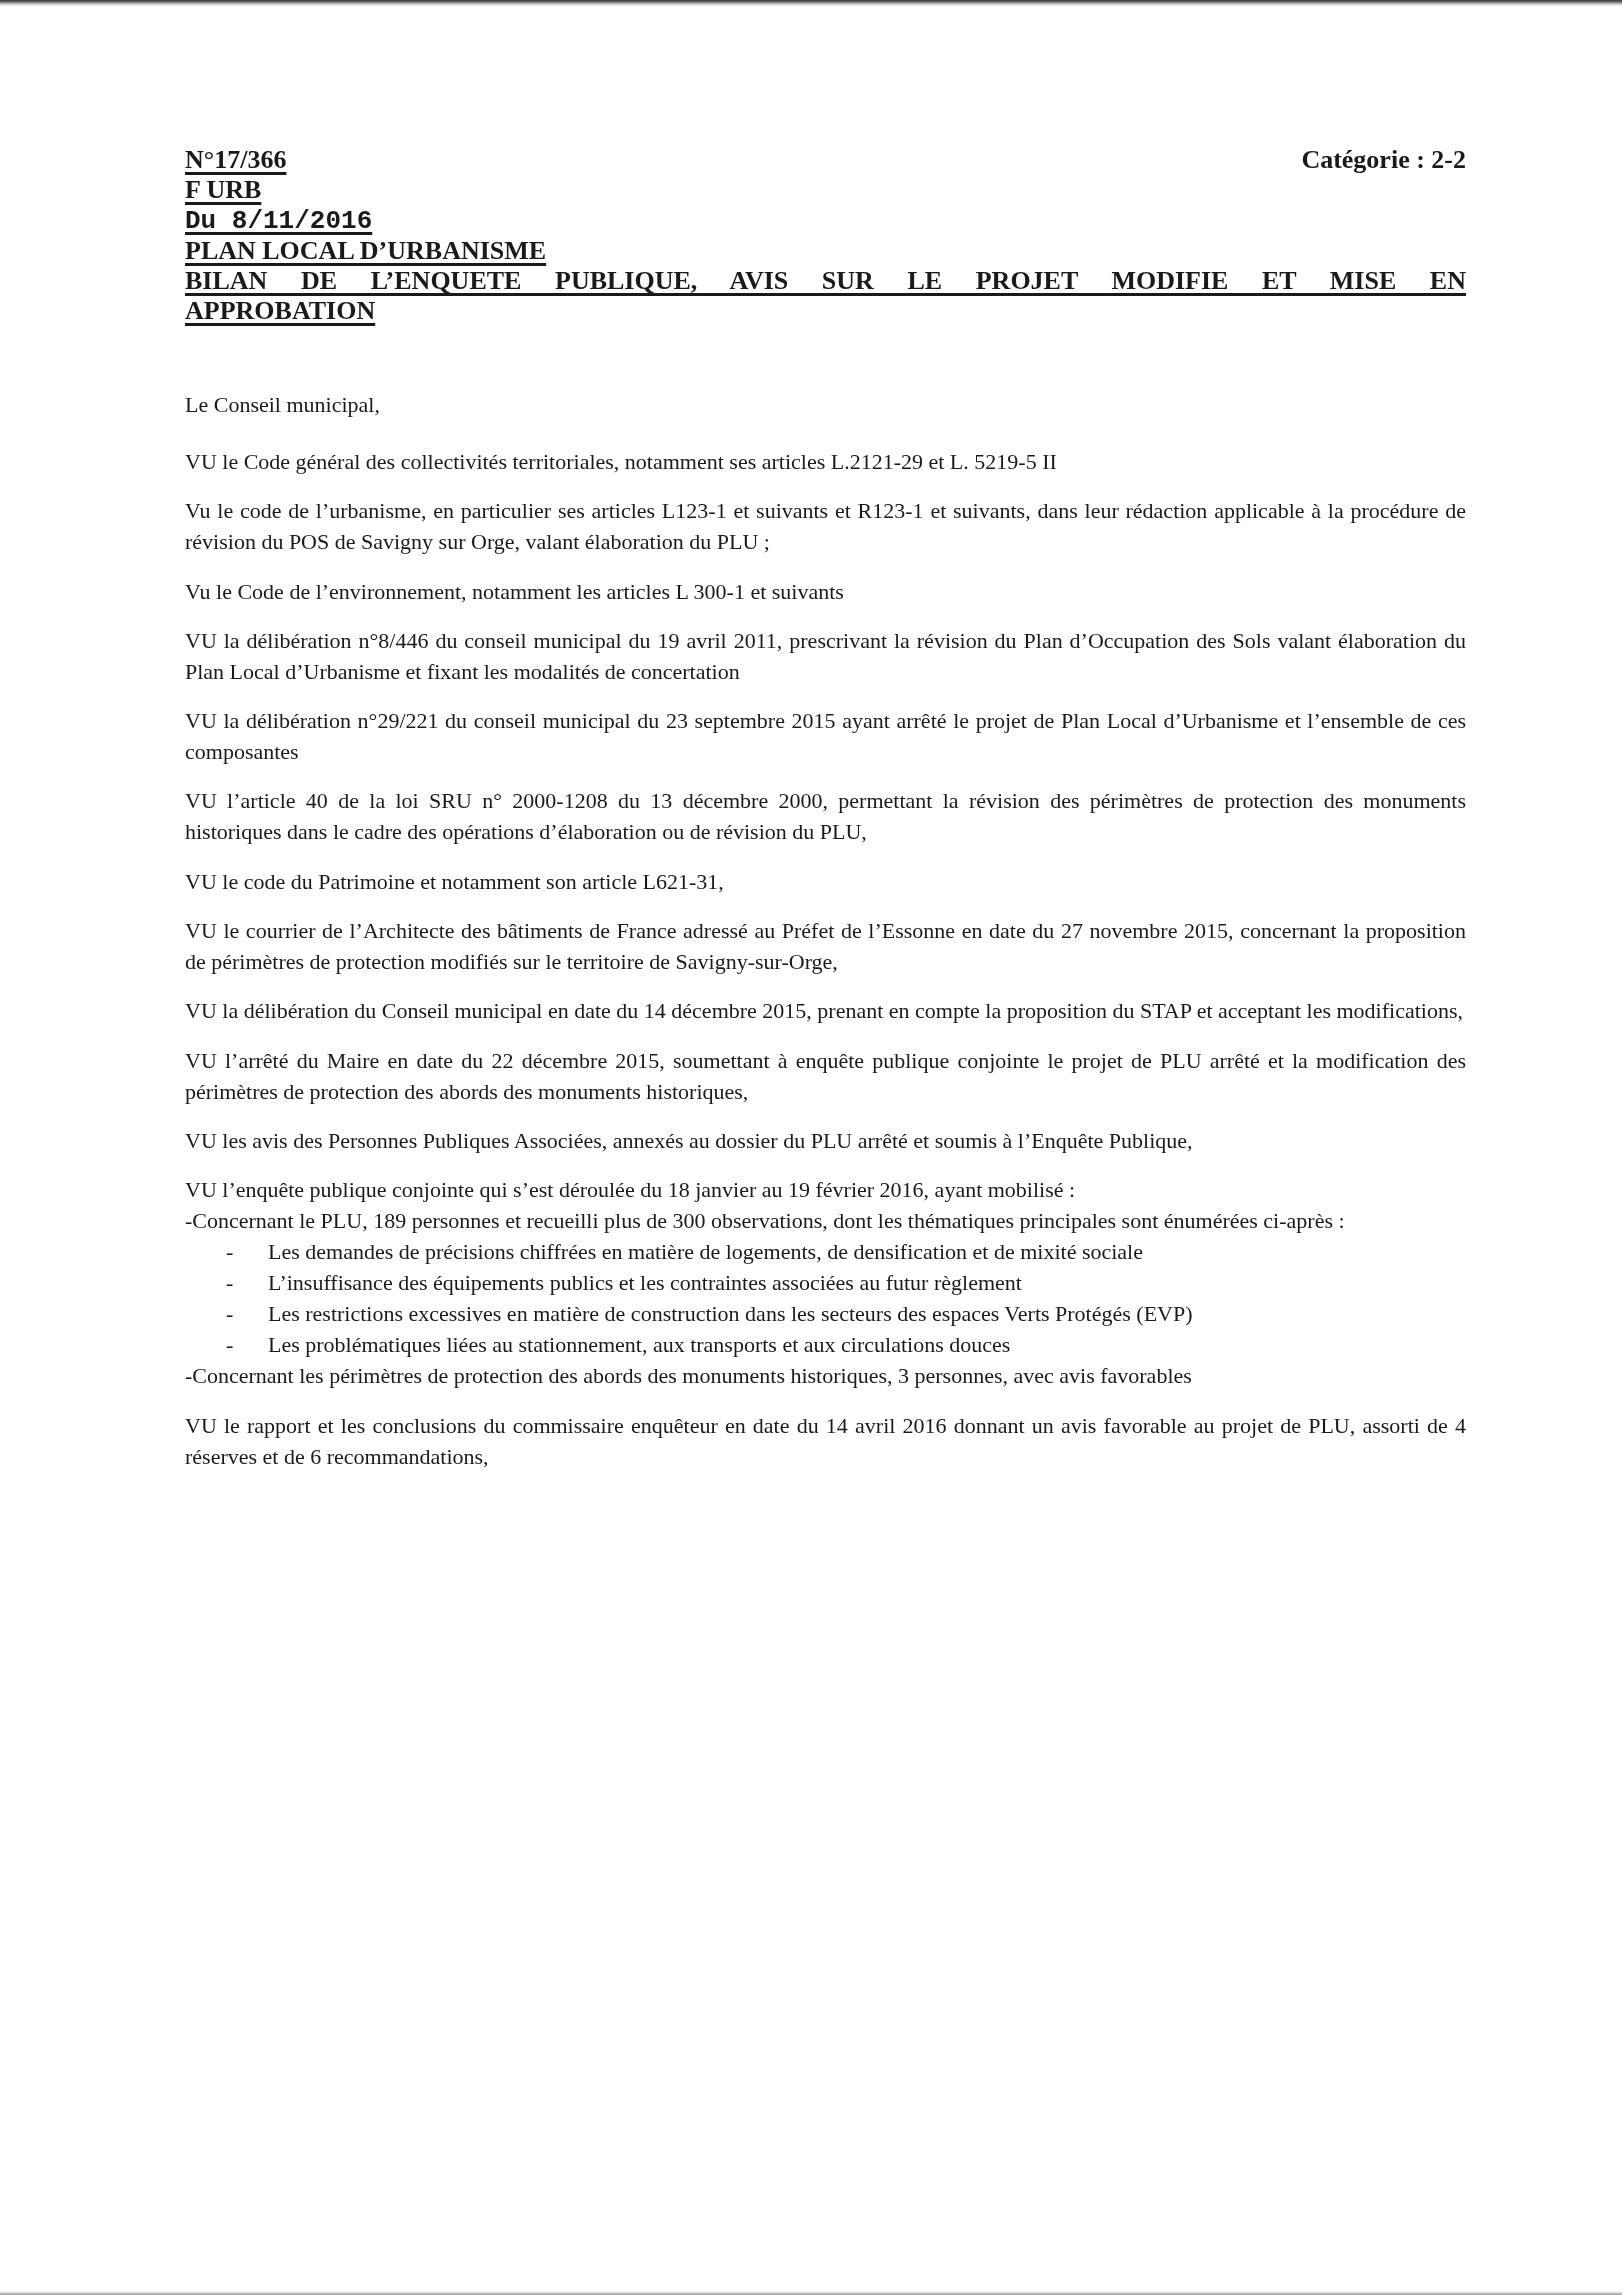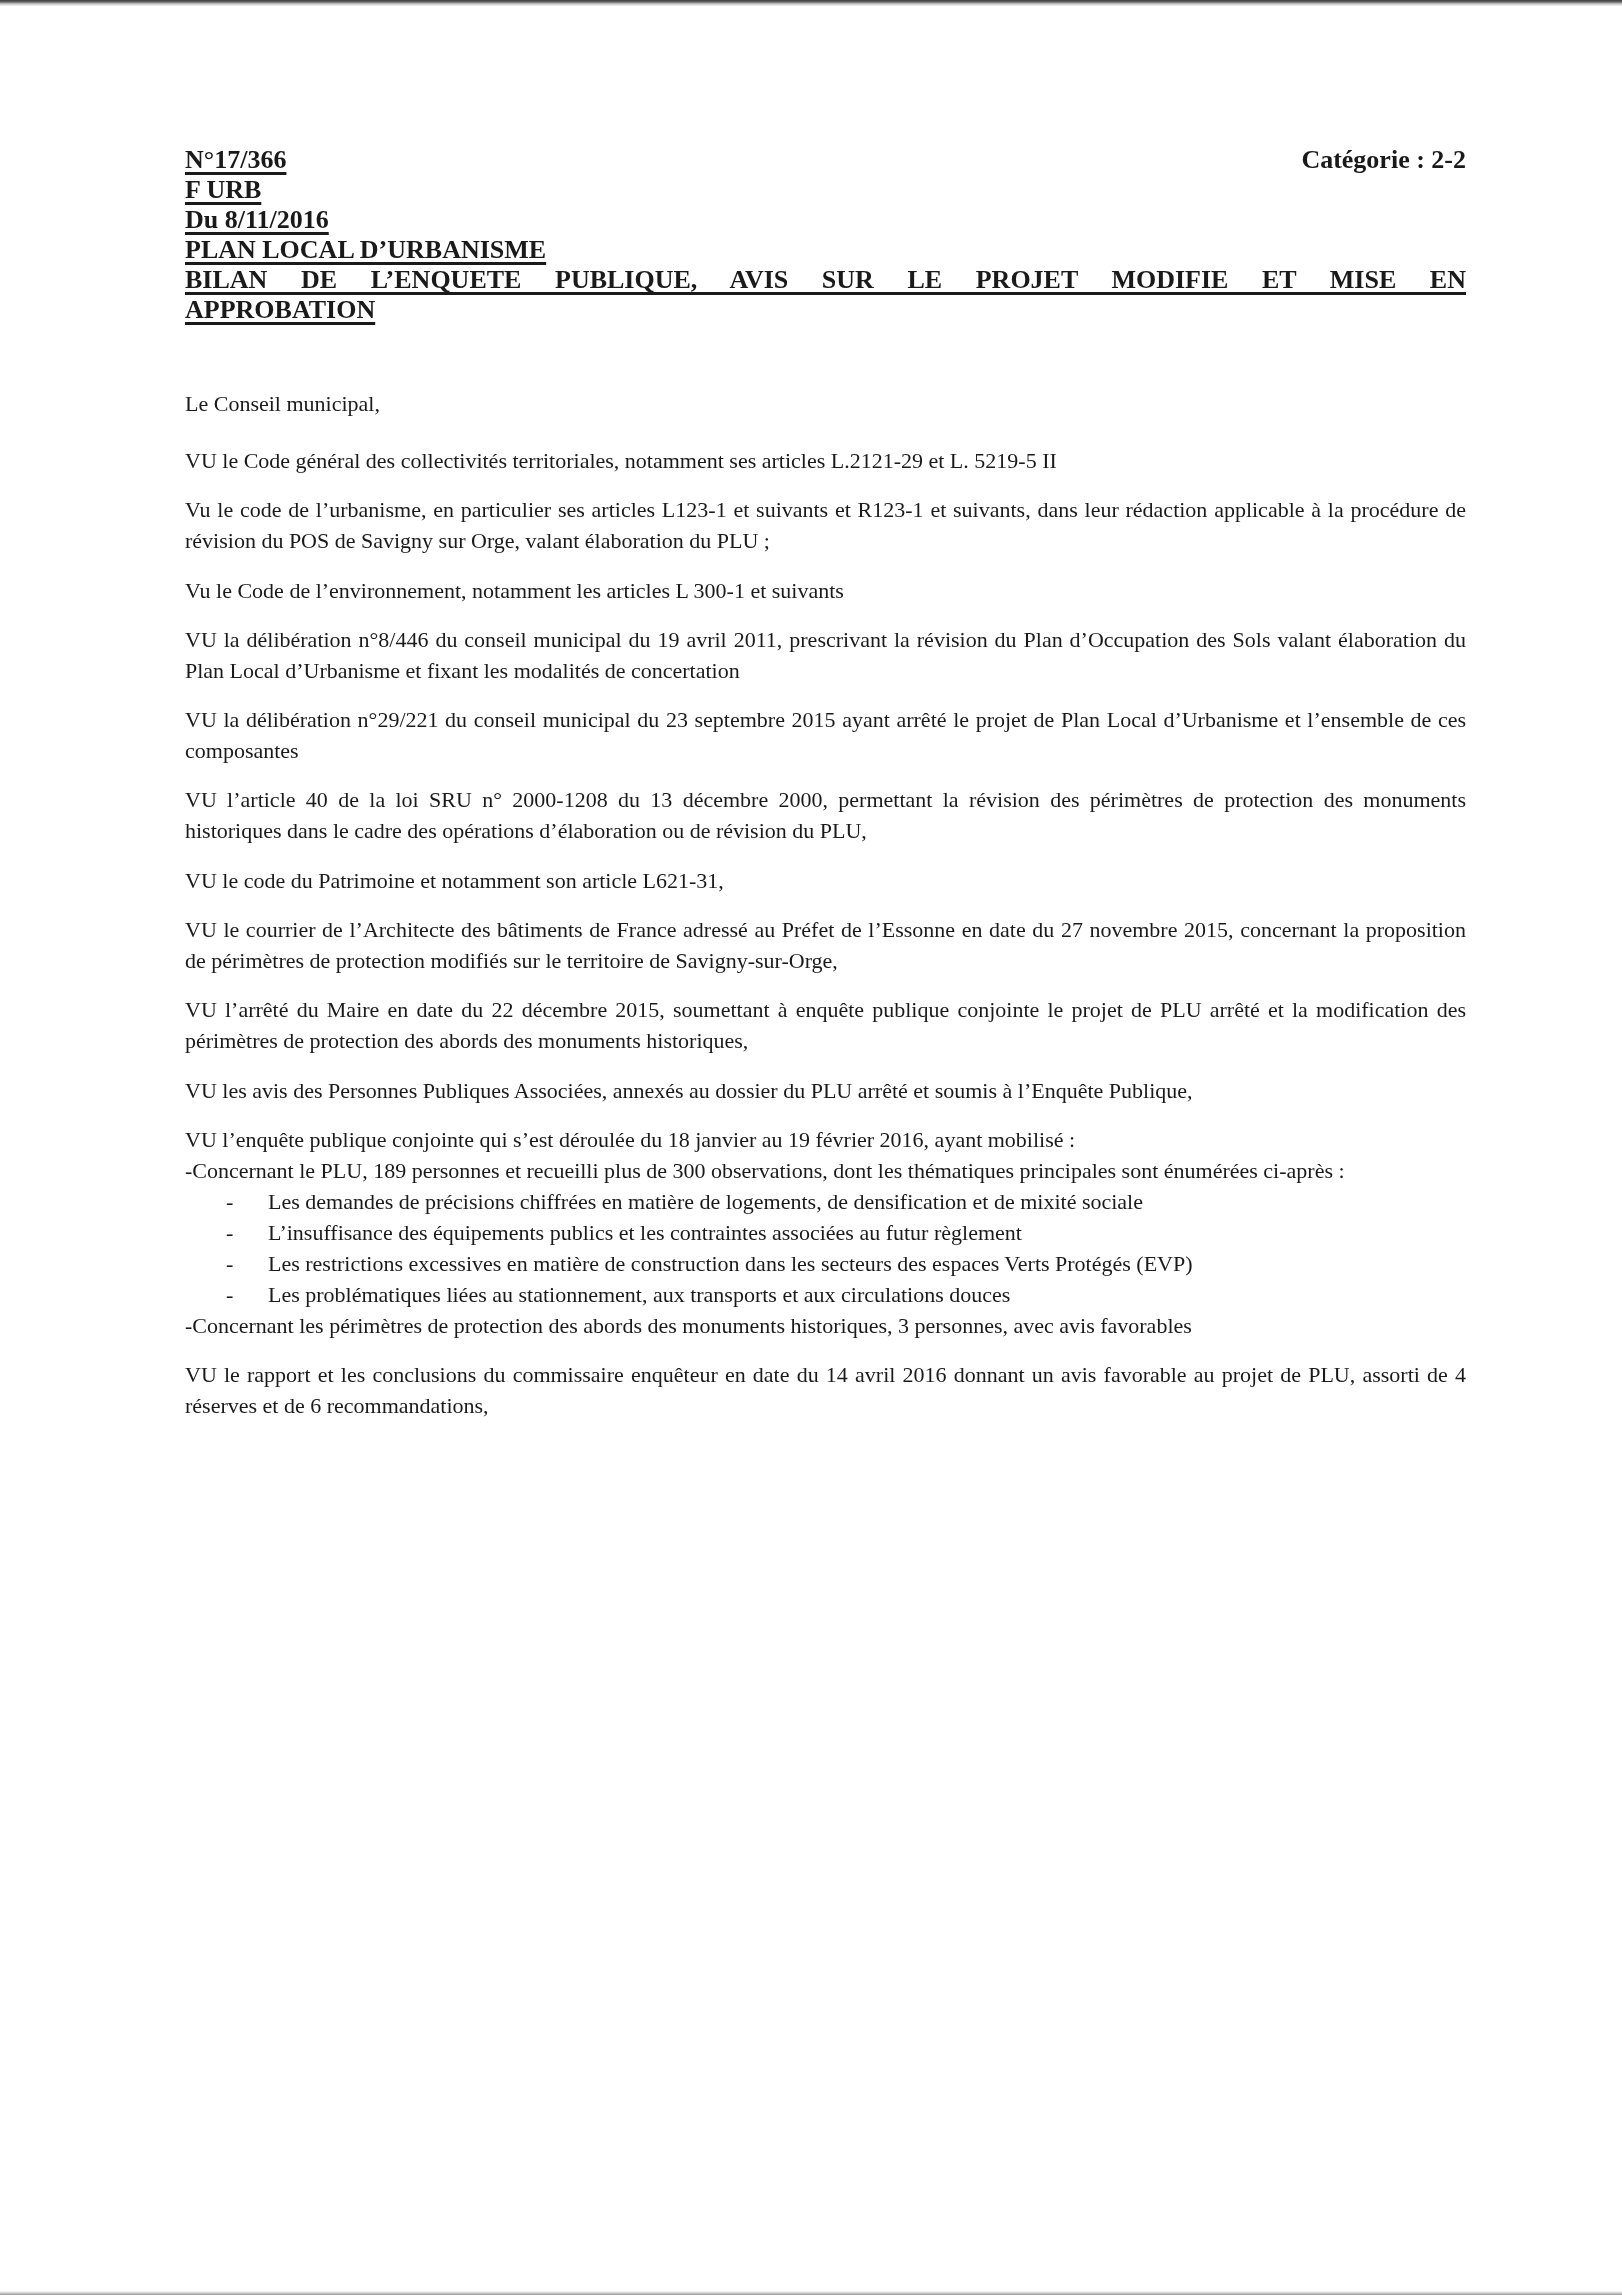--- a/index.html
+++ b/index.html
@@ -94,39 +94,40 @@
 </head>
 <body>
 
 <div class="scan-edge-top"></div>
 
 <div class="page">
 
   <div class="header-block">
     <span class="header-line" style="display:inline-block;">N°17/366</span><br>
     <span class="header-line" style="display:inline-block;">F URB</span><br>
-    <span class="header-line" style="display:inline-block;">Du 8/11/2016</span><br>
+    <span class="header-line" style="display:inline-block;font-family:Liberation Mono, monospace;">Du 8/11/2016</span><br>
     <span class="header-line" style="display:inline-block;">PLAN LOCAL D’URBANISME</span>
     <span class="header-line justified">BILAN DE L’ENQUETE PUBLIQUE, AVIS SUR LE PROJET MODIFIE ET MISE EN</span>
     <span class="header-line" style="display:inline-block;">APPROBATION</span>
 
     <div class="categorie">Catégorie : 2-2</div>
   </div>
 
   <div class="body-text">
     <p class="para first">Le Conseil municipal,</p>
 
     <p class="para">VU le Code général des collectivités territoriales, notamment ses articles L.2121-29 et L. 5219-5 II</p>
     <p class="para">Vu le code de l’urbanisme, en particulier ses articles L123-1 et suivants et R123-1 et suivants, dans leur rédaction applicable à la procédure de révision du POS de Savigny sur Orge, valant élaboration du PLU ;</p>
     <p class="para">Vu le Code de l’environnement, notamment les articles L 300-1 et suivants</p>
     <p class="para">VU la délibération n°8/446 du conseil municipal du 19 avril 2011, prescrivant la révision du Plan d’Occupation des Sols valant élaboration du Plan Local d’Urbanisme et fixant les modalités de concertation</p>
     <p class="para">VU la délibération n°29/221 du conseil municipal du 23 septembre 2015 ayant arrêté le projet de Plan Local d’Urbanisme et l’ensemble de ces composantes</p>
     <p class="para">VU l’article 40 de la loi SRU n° 2000-1208 du 13 décembre 2000, permettant la révision des périmètres de protection des monuments historiques dans le cadre des opérations d’élaboration ou de révision du PLU,</p>
     <p class="para">VU le code du Patrimoine et notamment son article L621-31,</p>
     <p class="para">VU le courrier de l’Architecte des bâtiments de France adressé au Préfet de l’Essonne en date du 27 novembre 2015, concernant la proposition de périmètres de protection modifiés sur le territoire de Savigny-sur-Orge,</p>
+    <p class="para">VU la délibération du Conseil municipal en date du 14 décembre 2015, prenant en compte la proposition du STAP et acceptant les modifications,</p>
     <p class="para">VU l’arrêté du Maire en date du 22 décembre 2015, soumettant à enquête publique conjointe le projet de PLU arrêté et la modification des périmètres de protection des abords des monuments historiques,</p>
     <p class="para">VU les avis des Personnes Publiques Associées, annexés au dossier du PLU arrêté et soumis à l’Enquête Publique,</p>
 
     <div class="para">
       <span class="sub-line">VU l’enquête publique conjointe qui s’est déroulée du 18 janvier au 19 février 2016, ayant mobilisé :</span>
       <span class="sub-line">-Concernant le PLU, 189 personnes et recueilli plus de 300 observations, dont les thématiques principales sont énumérées ci-après :</span>
       <ul class="bullets">
         <li>
           <span class="dash">-</span>
           <span>Les demandes de précisions chiffrées en matière de logements, de densification et de mixité sociale</span>

